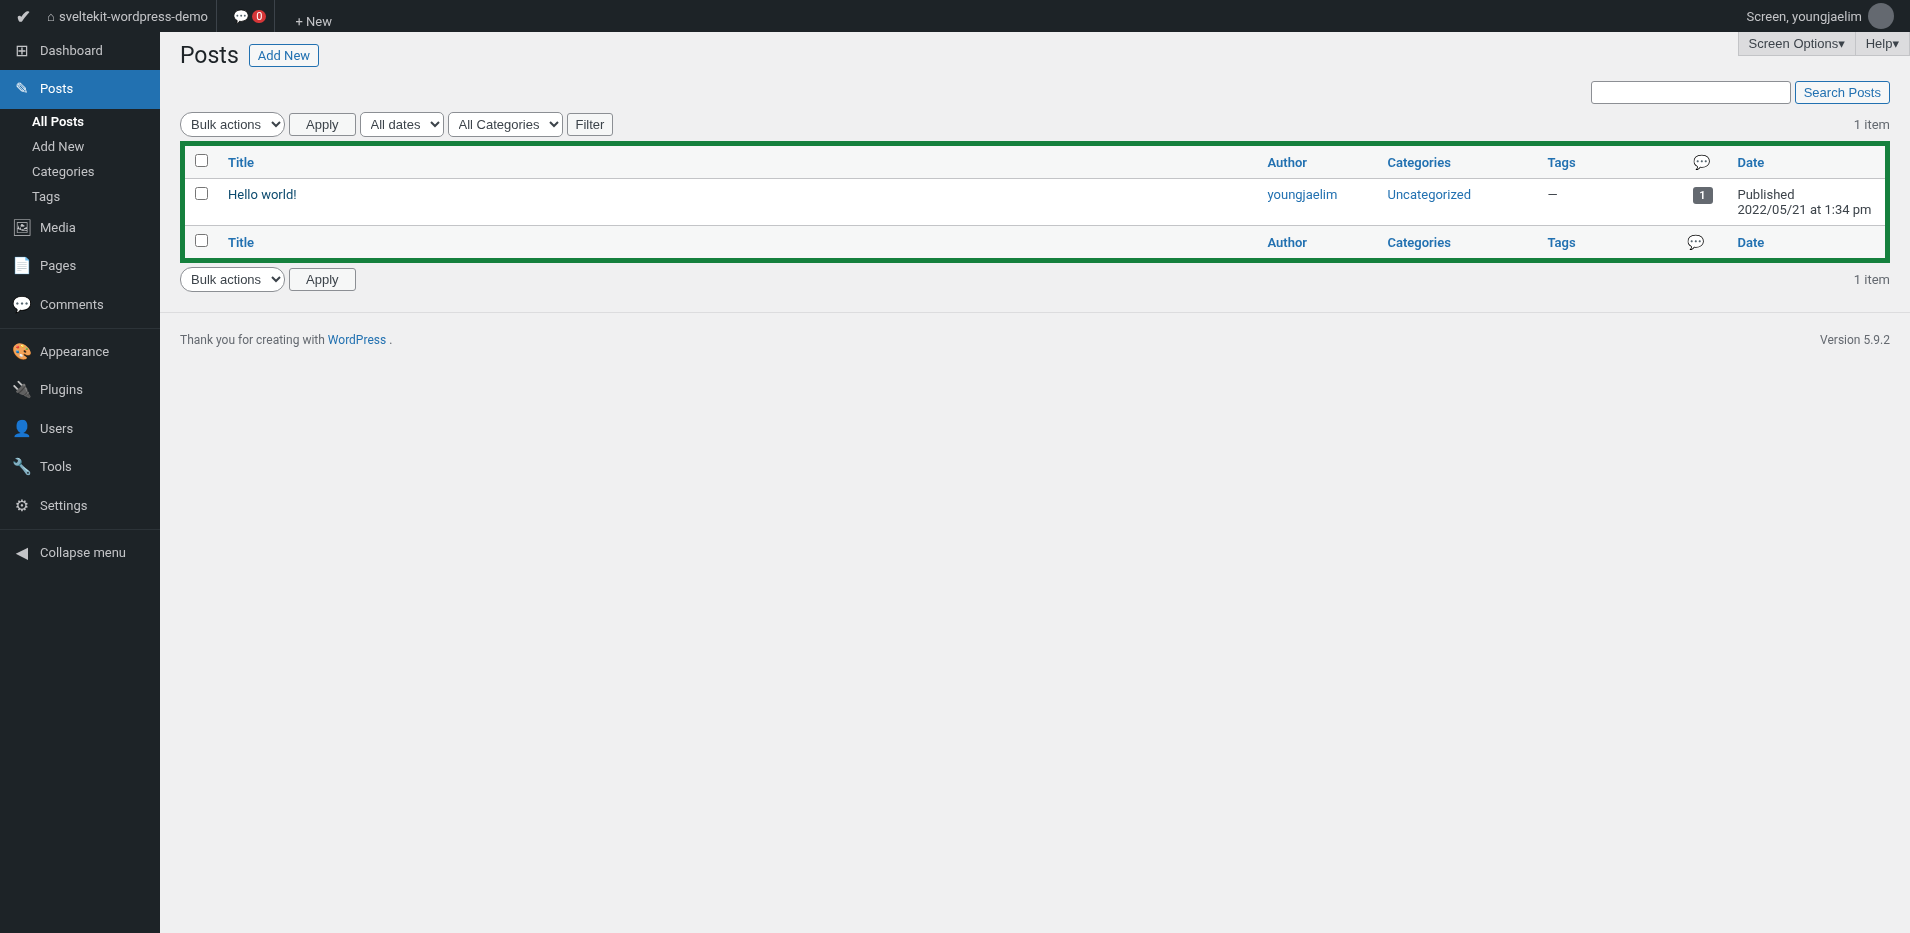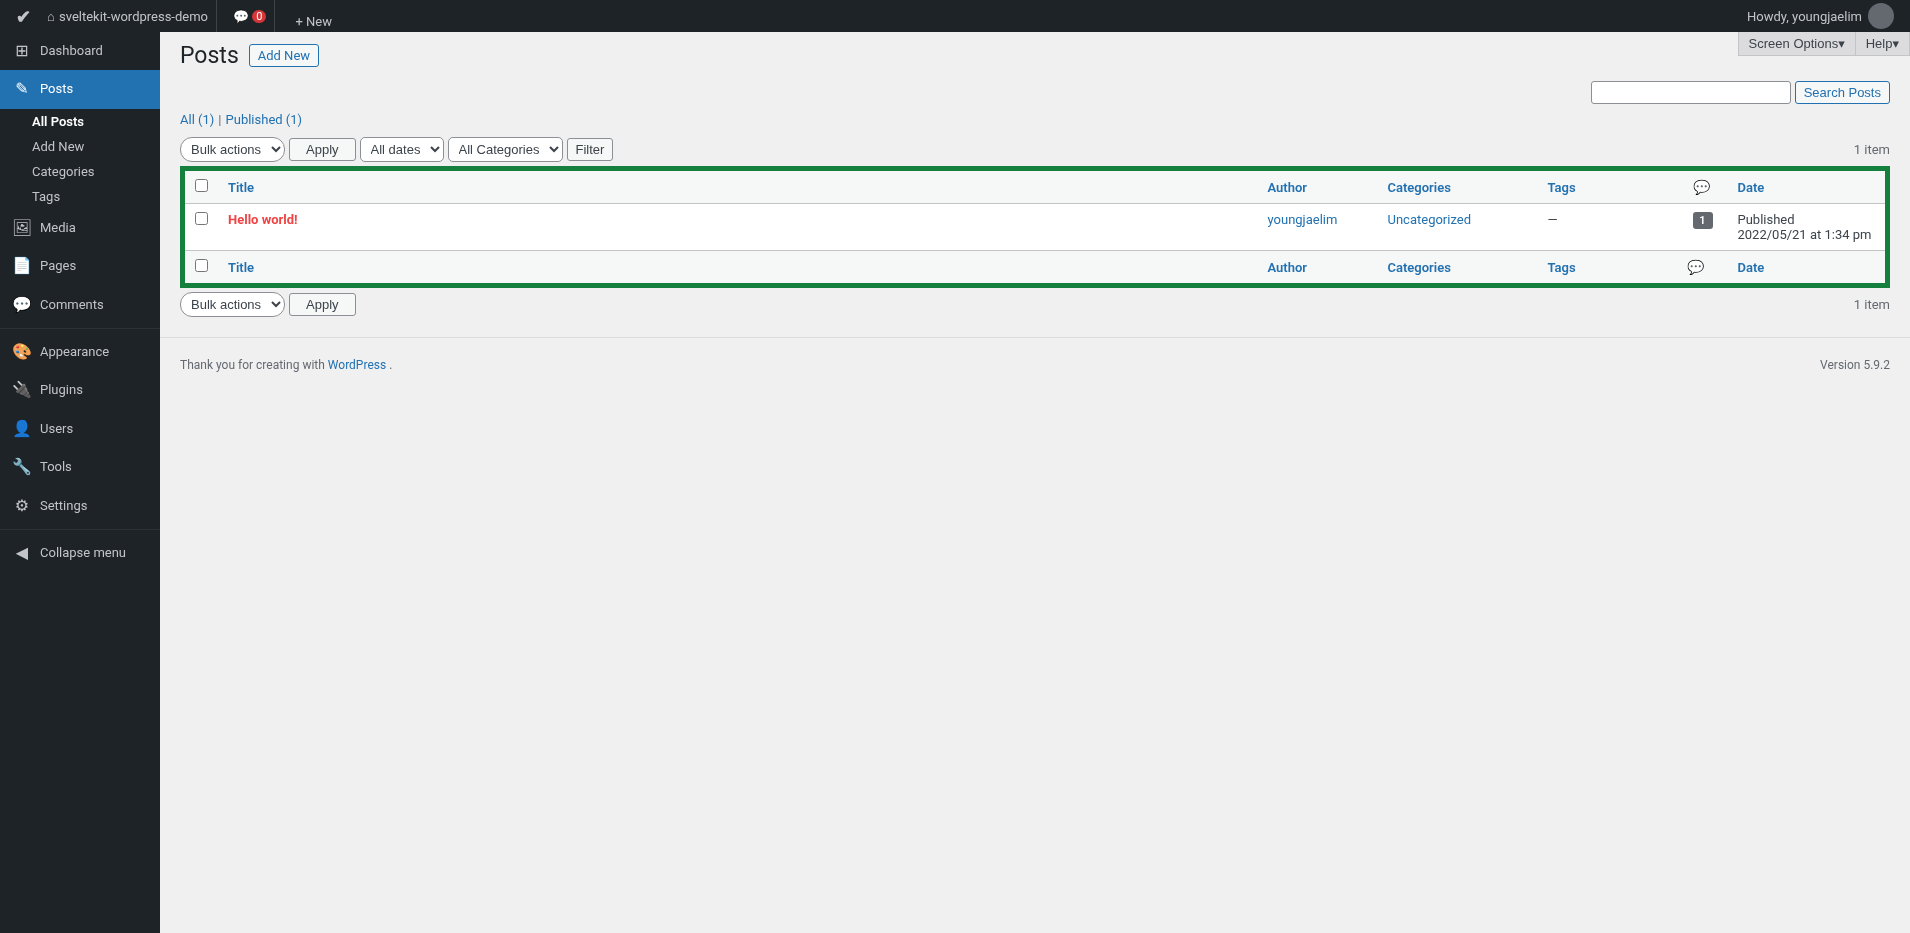--- a/index.html
+++ b/index.html
@@ -211,21 +211,21 @@
     .posts-table thead th.col-check, .posts-table tfoot th.col-check { width: 30px; }
     .posts-table thead th.col-title { }
     .posts-table thead th.col-author { width: 120px; }
     .posts-table thead th.col-categories { width: 160px; }
     .posts-table thead th.col-tags { width: 140px; }
     .posts-table thead th.col-comments { width: 50px; text-align: center; }
     .posts-table thead th.col-date { width: 160px; }
 
     .posts-table tbody tr { border-bottom: 1px solid #f0f0f1; }
     .posts-table tbody td { padding: 8px 10px; vertical-align: top; font-size: 13px; color: #3c434a; }
-    .posts-table tbody td.col-title a { color: #ef4444; text-decoration: none; font-weight: 700; }
+    .posts-table tbody td.col-title a { color: #0c4a6e; text-decoration: none; font-weight: 400; }
     .posts-table tbody td.col-author a { color: #2271b1; text-decoration: none; }
     .posts-table tbody td.col-categories a { color: #2271b1; text-decoration: none; }
     .posts-table tbody td.col-tags { color: #3c434a; }
     .posts-table tbody td.col-comments { text-align: center; }
     .posts-table tbody td.col-date { font-size: 13px; }
     .posts-table tfoot th { border-bottom: none; border-top: 1px solid #c3c4c7; color: #2271b1; }
 
     .comment-badge {
       display: inline-flex;
       align-items: center;
@@ -279,21 +279,21 @@
     <span>sveltekit-wordpress-demo</span>
   </div>
   <div class="adminbar-item adminbar-comments">
     <span>💬</span>
     <span class="bubble">0</span>
   </div>
   <div class="adminbar-item adminbar-new">
     <span>+ New</span>
   </div>
   <div class="adminbar-right adminbar-item">
-    <span>Howdy, youngjaelim</span>
+    <span>Screen, youngjaelim</span>
     <span style="margin-left:6px; width:26px; height:26px; background:#646970; border-radius:50%; display:inline-block; vertical-align:middle;"></span>
   </div>
 </div>
 
 <div class="top-right-controls">
   <button class="screen-options-btn">
     <span>Screen Options</span>
     <span>▾</span>
   </button>
   <button class="help-btn">
@@ -375,31 +375,20 @@
         <a class="add-new-btn">Add New</a>
       </div>
 
       <div class="search-row">
         <div class="search-area">
           <input type="text" class="search-input" placeholder="" style="">
           <button class="search-btn">Search Posts</button>
         </div>
       </div>
 
-      <div class="subsubsub">
-        <a href="#">
-          <span>All</span>
-          <span>(1)</span>
-        </a>
-        <span class="separator">|</span>
-        <a href="#">
-          <span>Published</span>
-          <span>(1)</span>
-        </a>
-      </div>
 
       <div class="tablenav">
         <div class="tablenav-left">
           <select class="bulk-select">
             <option>Bulk actions</option>
           </select>
           <button class="apply-btn">Apply</button>
           <select class="date-select">
             <option>All dates</option>
           </select>

